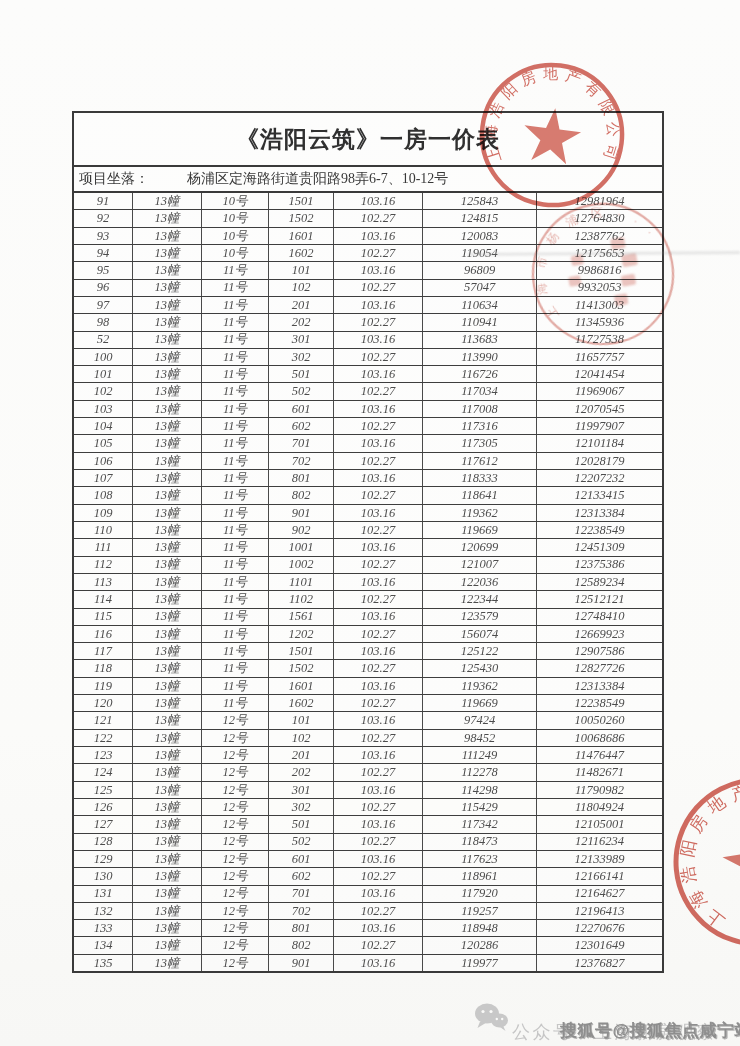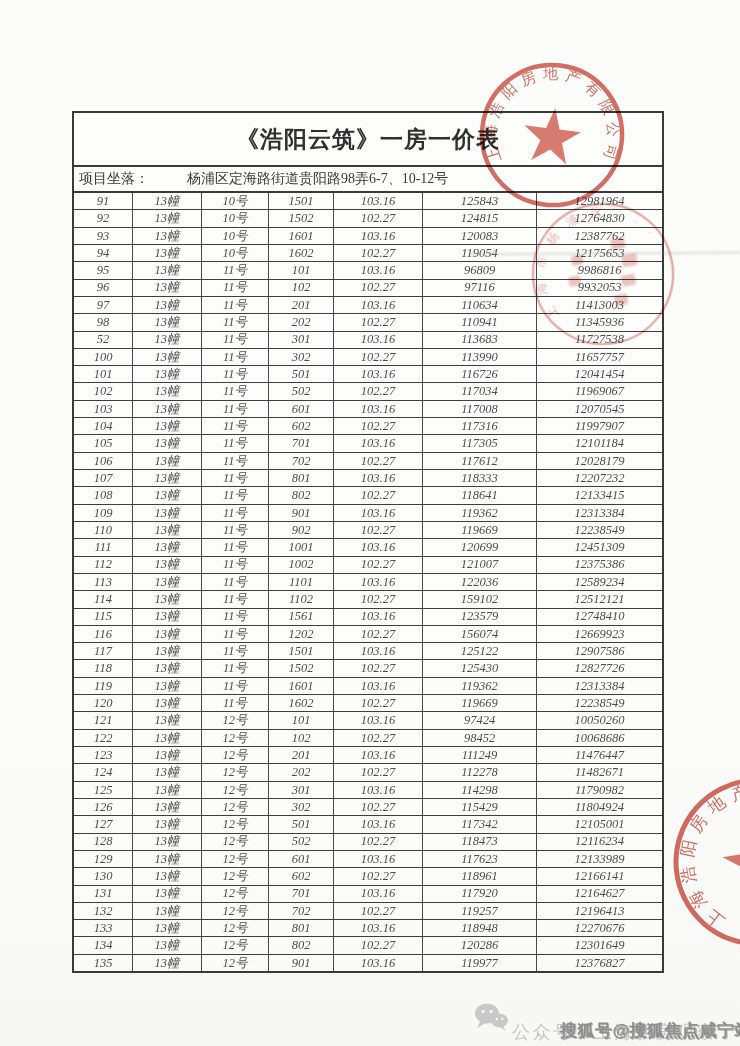--- a/index.html
+++ b/index.html
@@ -134,21 +134,21 @@
           <div class="t-cell">103.16</div>
           <div class="t-cell">96809</div>
           <div class="t-cell">9986816</div>
         </div>
         <div class="t-row">
           <div class="t-cell">96</div>
           <div class="t-cell">13幢</div>
           <div class="t-cell">11号</div>
           <div class="t-cell">102</div>
           <div class="t-cell">102.27</div>
-          <div class="t-cell">97116</div>
+          <div class="t-cell">57047</div>
           <div class="t-cell">9932053</div>
         </div>
         <div class="t-row">
           <div class="t-cell">97</div>
           <div class="t-cell">13幢</div>
           <div class="t-cell">11号</div>
           <div class="t-cell">201</div>
           <div class="t-cell">103.16</div>
           <div class="t-cell">110634</div>
           <div class="t-cell">11413003</div>
@@ -296,21 +296,21 @@
           <div class="t-cell">103.16</div>
           <div class="t-cell">122036</div>
           <div class="t-cell">12589234</div>
         </div>
         <div class="t-row">
           <div class="t-cell">114</div>
           <div class="t-cell">13幢</div>
           <div class="t-cell">11号</div>
           <div class="t-cell">1102</div>
           <div class="t-cell">102.27</div>
-          <div class="t-cell">159102</div>
+          <div class="t-cell">122344</div>
           <div class="t-cell">12512121</div>
         </div>
         <div class="t-row">
           <div class="t-cell">115</div>
           <div class="t-cell">13幢</div>
           <div class="t-cell">11号</div>
           <div class="t-cell">1561</div>
           <div class="t-cell">103.16</div>
           <div class="t-cell">123579</div>
           <div class="t-cell">12748410</div>

